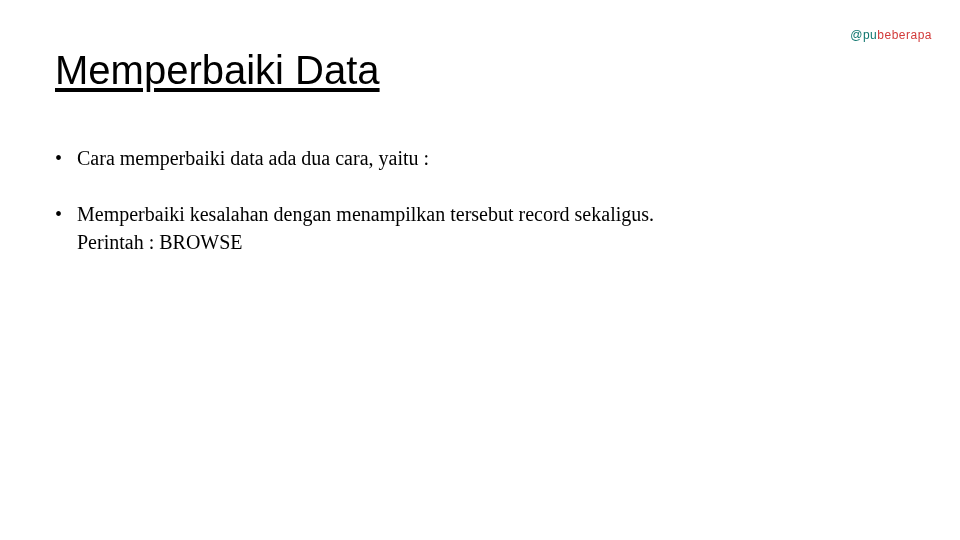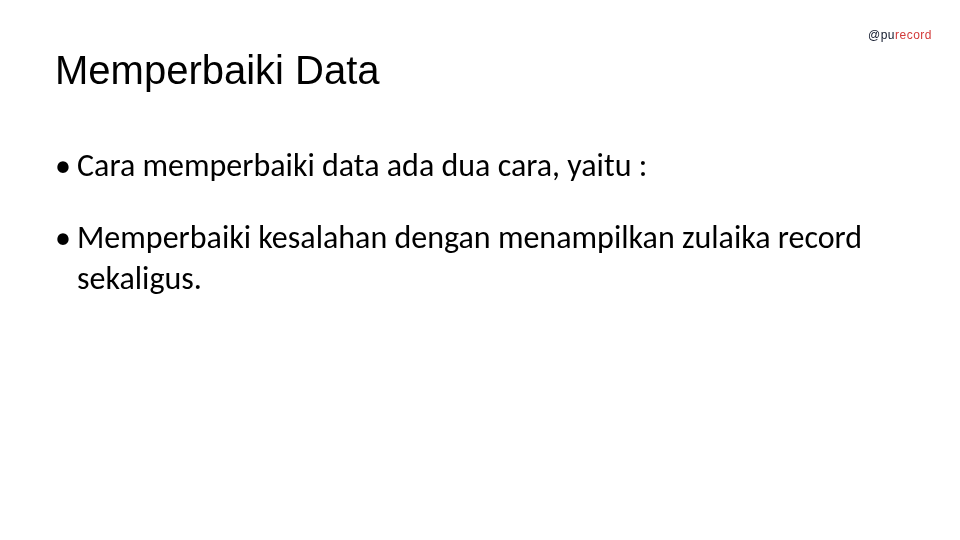--- a/index.html
+++ b/index.html
@@ -19,38 +19,40 @@
     box-sizing: border-box;
   }
   .watermark {
     position: absolute;
     top: 28px;
     right: 28px;
     font-family: "Comic Sans MS", "Bradley Hand", cursive, sans-serif;
     font-size: 12px;
     letter-spacing: 0.5px;
   }
-  .watermark .wm1 { color: #0f172a; }
+  .watermark .wm1 { color: #0f766e; }
   .watermark .wm2 { color: #d23a3a; }
   .title {
     position: absolute;
     left: 55px;
     top: 48px;
     font-size: 40px;
     font-weight: 400;
+    text-decoration: underline;
     text-underline-offset: 4px;
     font-family: "Comic Sans MS", "Segoe Script", cursive, sans-serif;
   }
   .body {
     position: absolute;
     left: 55px;
     top: 145px;
     right: 55px;
-    font-size: 32px;
+    font-size: 20px;
     line-height: 1.3;
+    font-family: Liberation Serif, serif;
   }
   .bullet {
     position: relative;
     padding-left: 22px;
     margin-bottom: 2px;
   }
   .bullet::before {
     content: "•";
     position: absolute;
     left: 0;
@@ -62,24 +64,25 @@
   }
   .gap {
     height: 28px;
   }
 </style>
 </head>
 <body>
 <div class="slide">
 
   <div class="watermark">
-    <span class="wm1">@pu</span><span class="wm2">record</span>
+    <span class="wm1">@pu</span><span class="wm2">beberapa</span>
   </div>
 
   <div class="title">Memperbaiki Data</div>
 
   <div class="body">
     <div class="bullet">Cara memperbaiki data ada dua cara, yaitu :</div>
     <div class="gap"></div>
-    <div class="bullet">Memperbaiki kesalahan dengan menampilkan zulaika record sekaligus.</div>
+    <div class="bullet">Memperbaiki kesalahan dengan menampilkan tersebut record sekaligus.</div>
+    <div class="cont">Perintah : BROWSE</div>
   </div>
 
 </div>
 
 </body></html>

